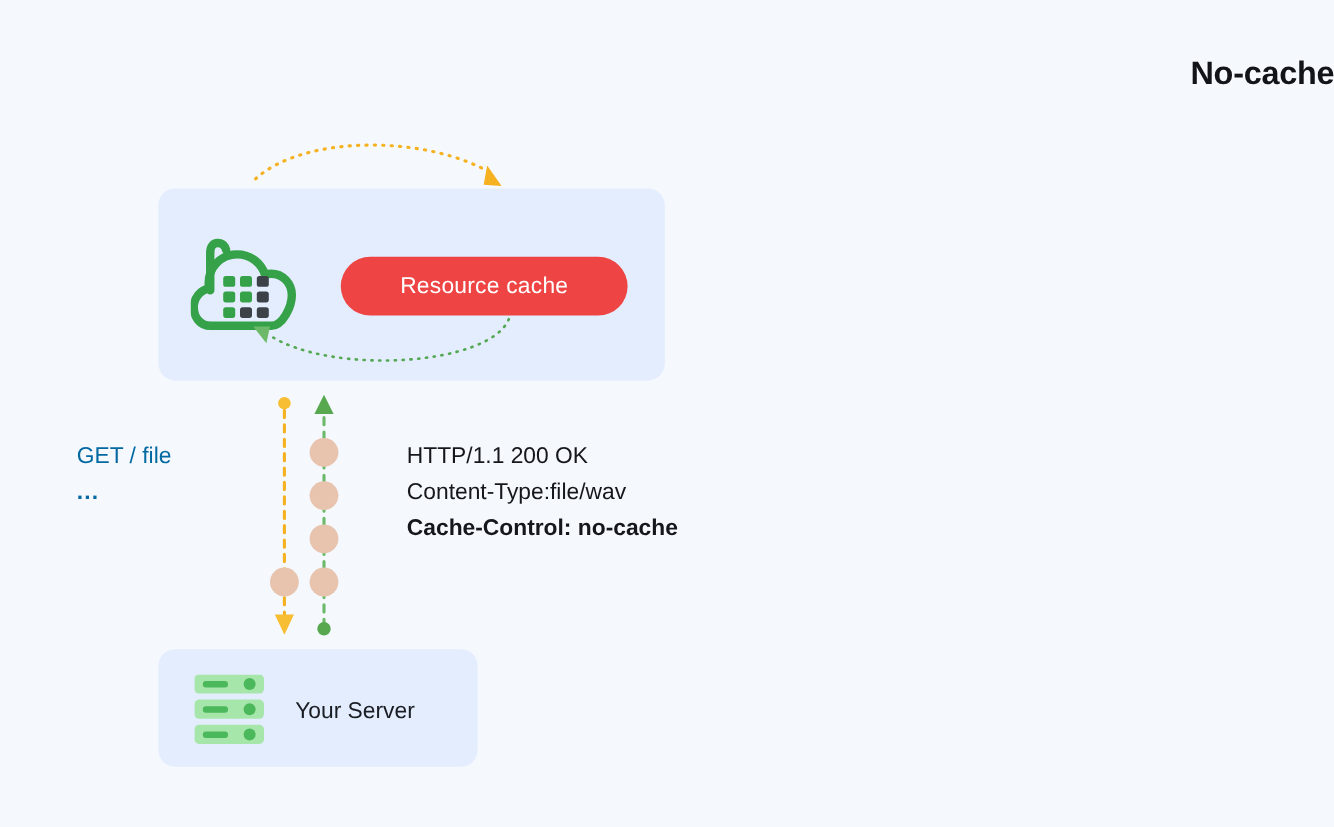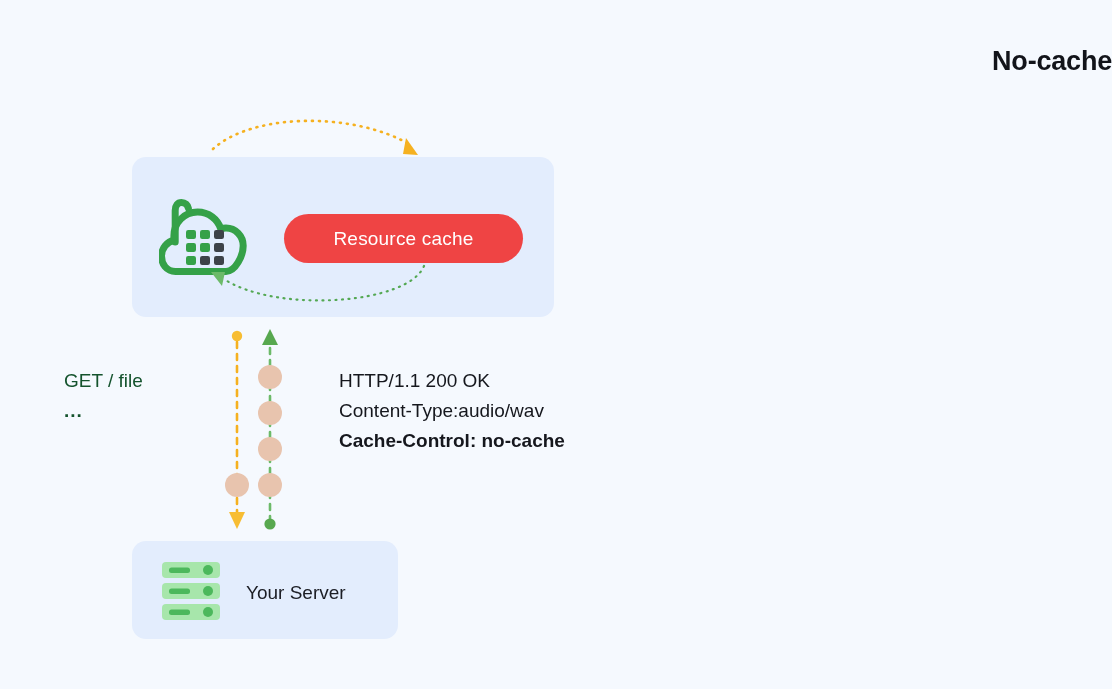--- a/index.html
+++ b/index.html
@@ -96,21 +96,21 @@
     font-size: 19px;
     color: #1b1d24;
   }
 
   
   #request-label {
     position: absolute;
     left: 64px;
     top: 366px;
     font-size: 19px;
-    color: #14532d;
+    color: #0369a1;
     line-height: 30px;
   }
   #request-label .ellipsis {
     display: block;
     font-weight: bold;
     letter-spacing: 1px;
     font-size: 19px;
   }
 
   
@@ -197,21 +197,21 @@
 
   <span class="server-label">Your Server</span>
 
   <div id="request-label">
     <span>GET / file</span>
     <span class="ellipsis">...</span>
   </div>
 
   <div id="response-block">
     <span class="line">HTTP/1.1 200 OK</span>
-    <span class="line">Content-Type:audio/wav</span>
+    <span class="line">Content-Type:file/wav</span>
     <span class="line bold">Cache-Control: no-cache</span>
   </div>
 
   <svg id="overlay" viewBox="0 0 1112 689" xmlns="http://www.w3.org/2000/svg">
 
     <g>
       <path d="M213 149 C 255 111, 360 113, 412 146" fill="none" stroke="#f5b120" stroke-width="2.6" stroke-linecap="round" stroke-dasharray="1 6"></path>
       <polygon points="406,138 418,155 403,154" fill="#f5b120"></polygon>
     </g>
 

